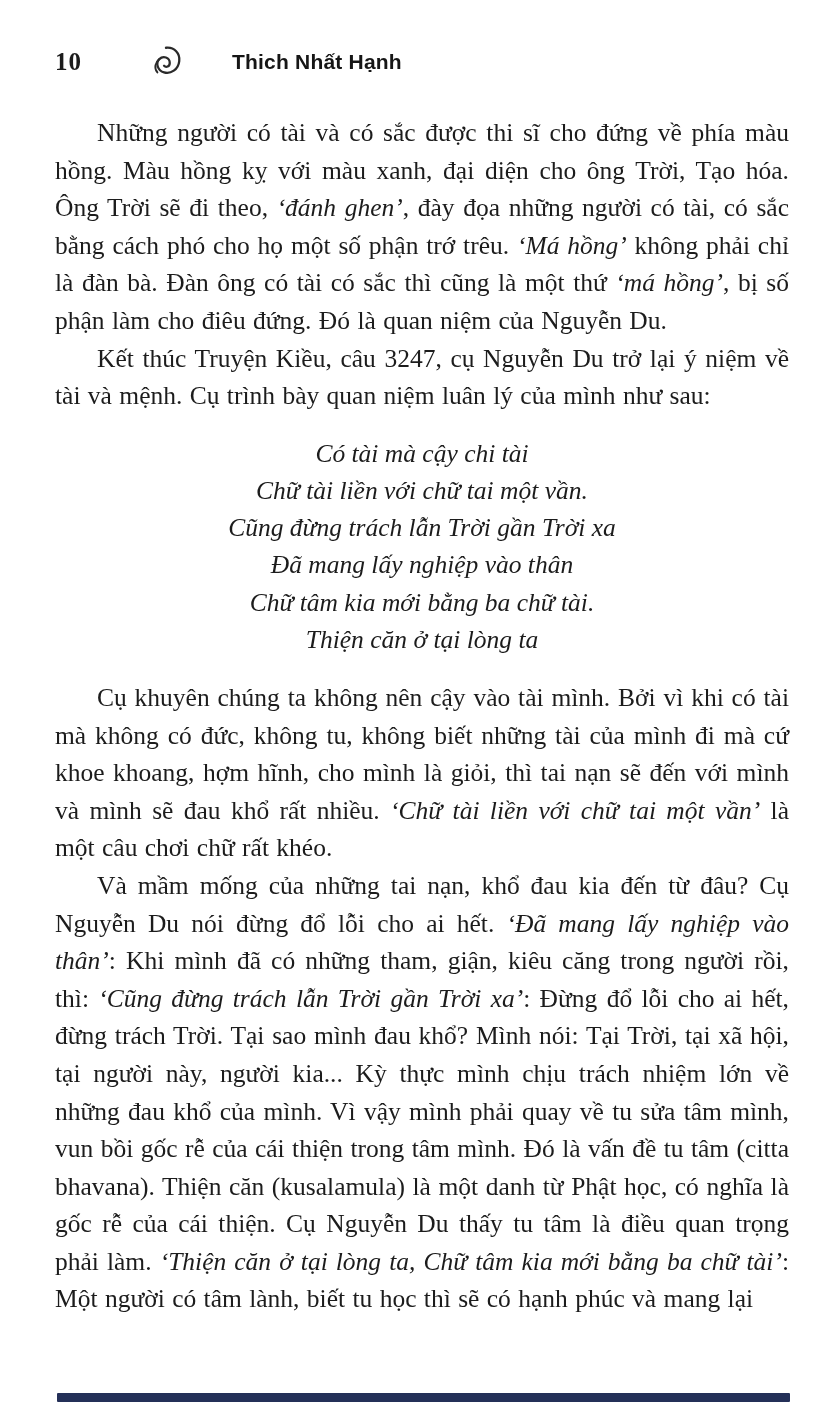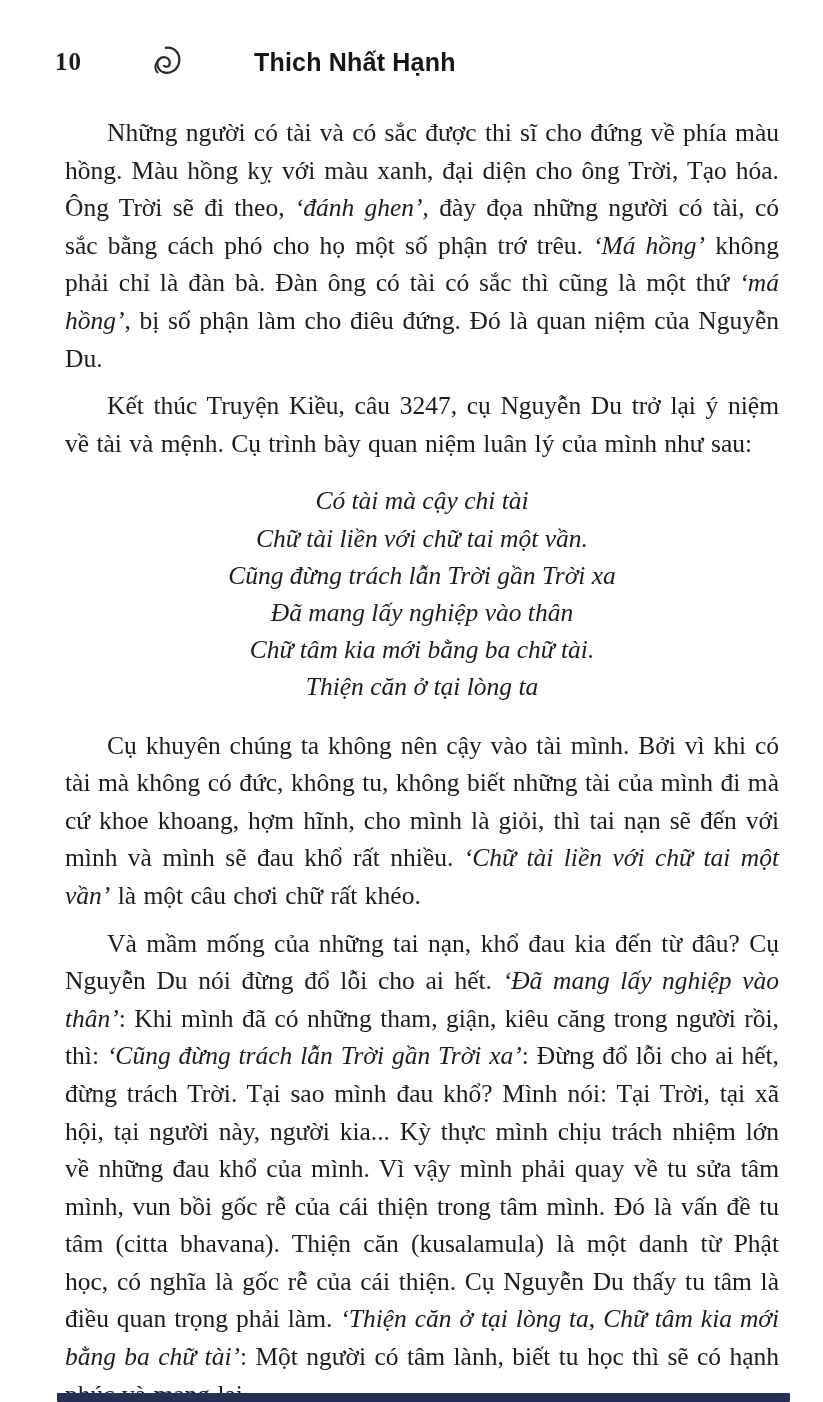--- a/index.html
+++ b/index.html
@@ -32,35 +32,35 @@
   .ornament {
     width: 42px;
     height: 42px;
     margin-left: 38px;
     display: inline-flex;
     align-items: center;
     justify-content: center;
   }
   .ornament svg { width: 38px; height: 38px; }
   .author-name {
-    margin-left: 44px;
+    margin-left: 22px;
     font-family: "Liberation Sans", "DejaVu Sans", sans-serif;
     font-weight: 700;
-    font-size: 25px;
+    font-size: 21px;
     letter-spacing: 0.2px;
     color: #161616;
   }
   
   .content {
     margin: 32px 34px 0 55px;
     font-size: 25.5px;
     line-height: 37.6px;
   }
   .body-para {
-    margin: 10px;
+    margin: 0;
     text-align: justify;
     text-indent: 42px;
     word-spacing: 1px;
   }
   .body-para .it { font-style: italic; }
   .poem {
     margin: 20px 0 21px 0;
     text-align: center;
     font-style: italic;
     line-height: 37.2px;

